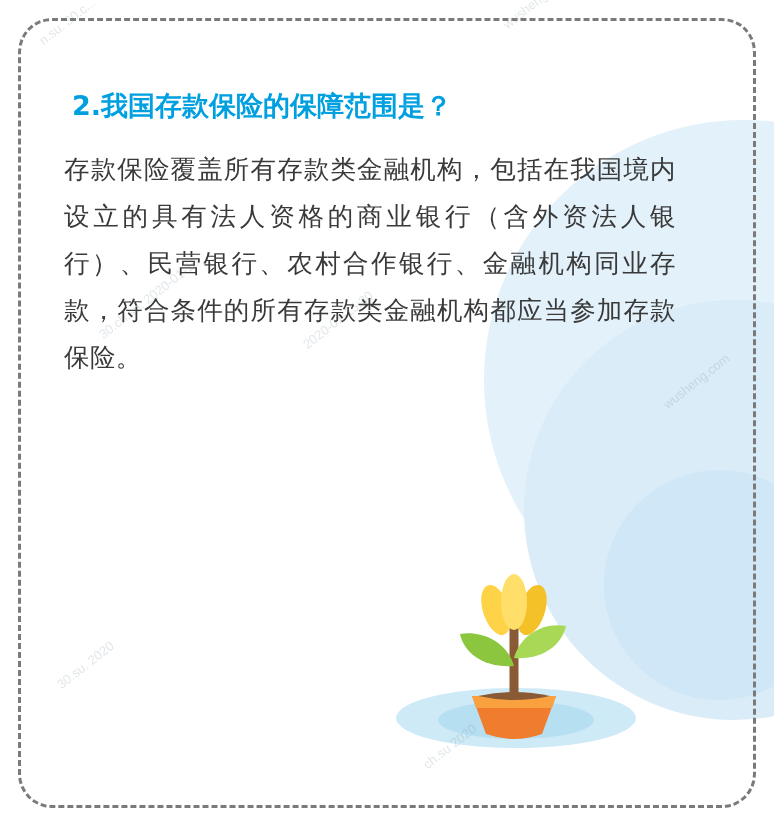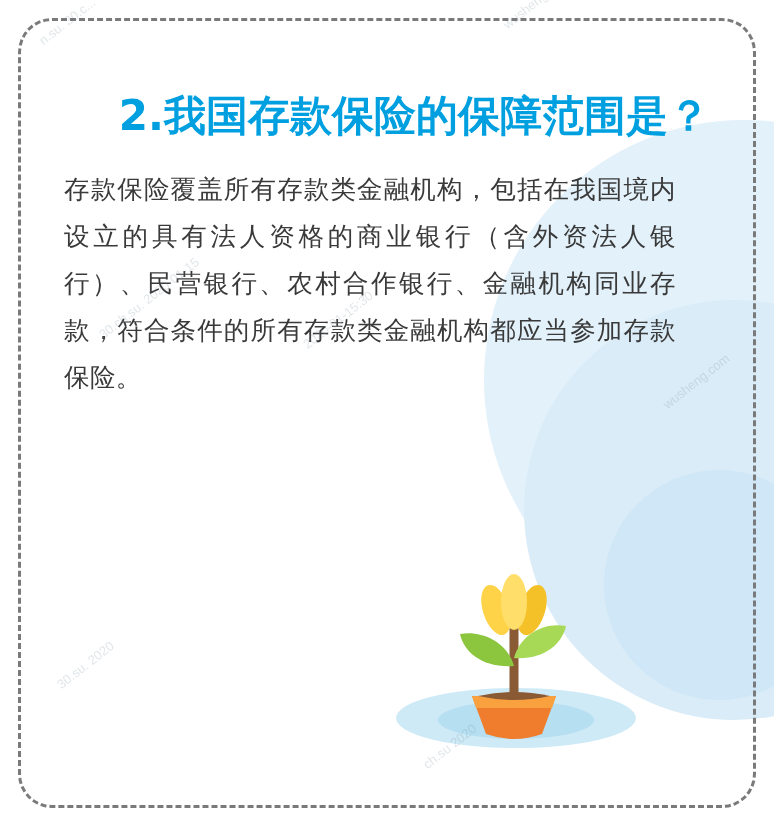--- a/index.html
+++ b/index.html
@@ -70,26 +70,25 @@
     right: 0;
     bottom: 0;
     z-index: 3;
     padding: 58px 64px 0 64px;
     box-sizing: border-box;
   }
 
   .title {
     font-family: "DejaVu Sans", sans-serif;
     font-weight: bold;
-    font-size: 42px;
+    font-size: 27px;
     color: #00a0e0;
     letter-spacing: 0px;
     margin: 30px 0 22px 8px;
     white-space: nowrap;
-    text-align: right;
   }
 
   .body-text {
     font-family: "DejaVu Sans", sans-serif;
     font-size: 25.5px;
     color: #3a3a3a;
     line-height: 47px;
     letter-spacing: 0.4px;
     text-align: justify;
     text-justify: inter-character;

